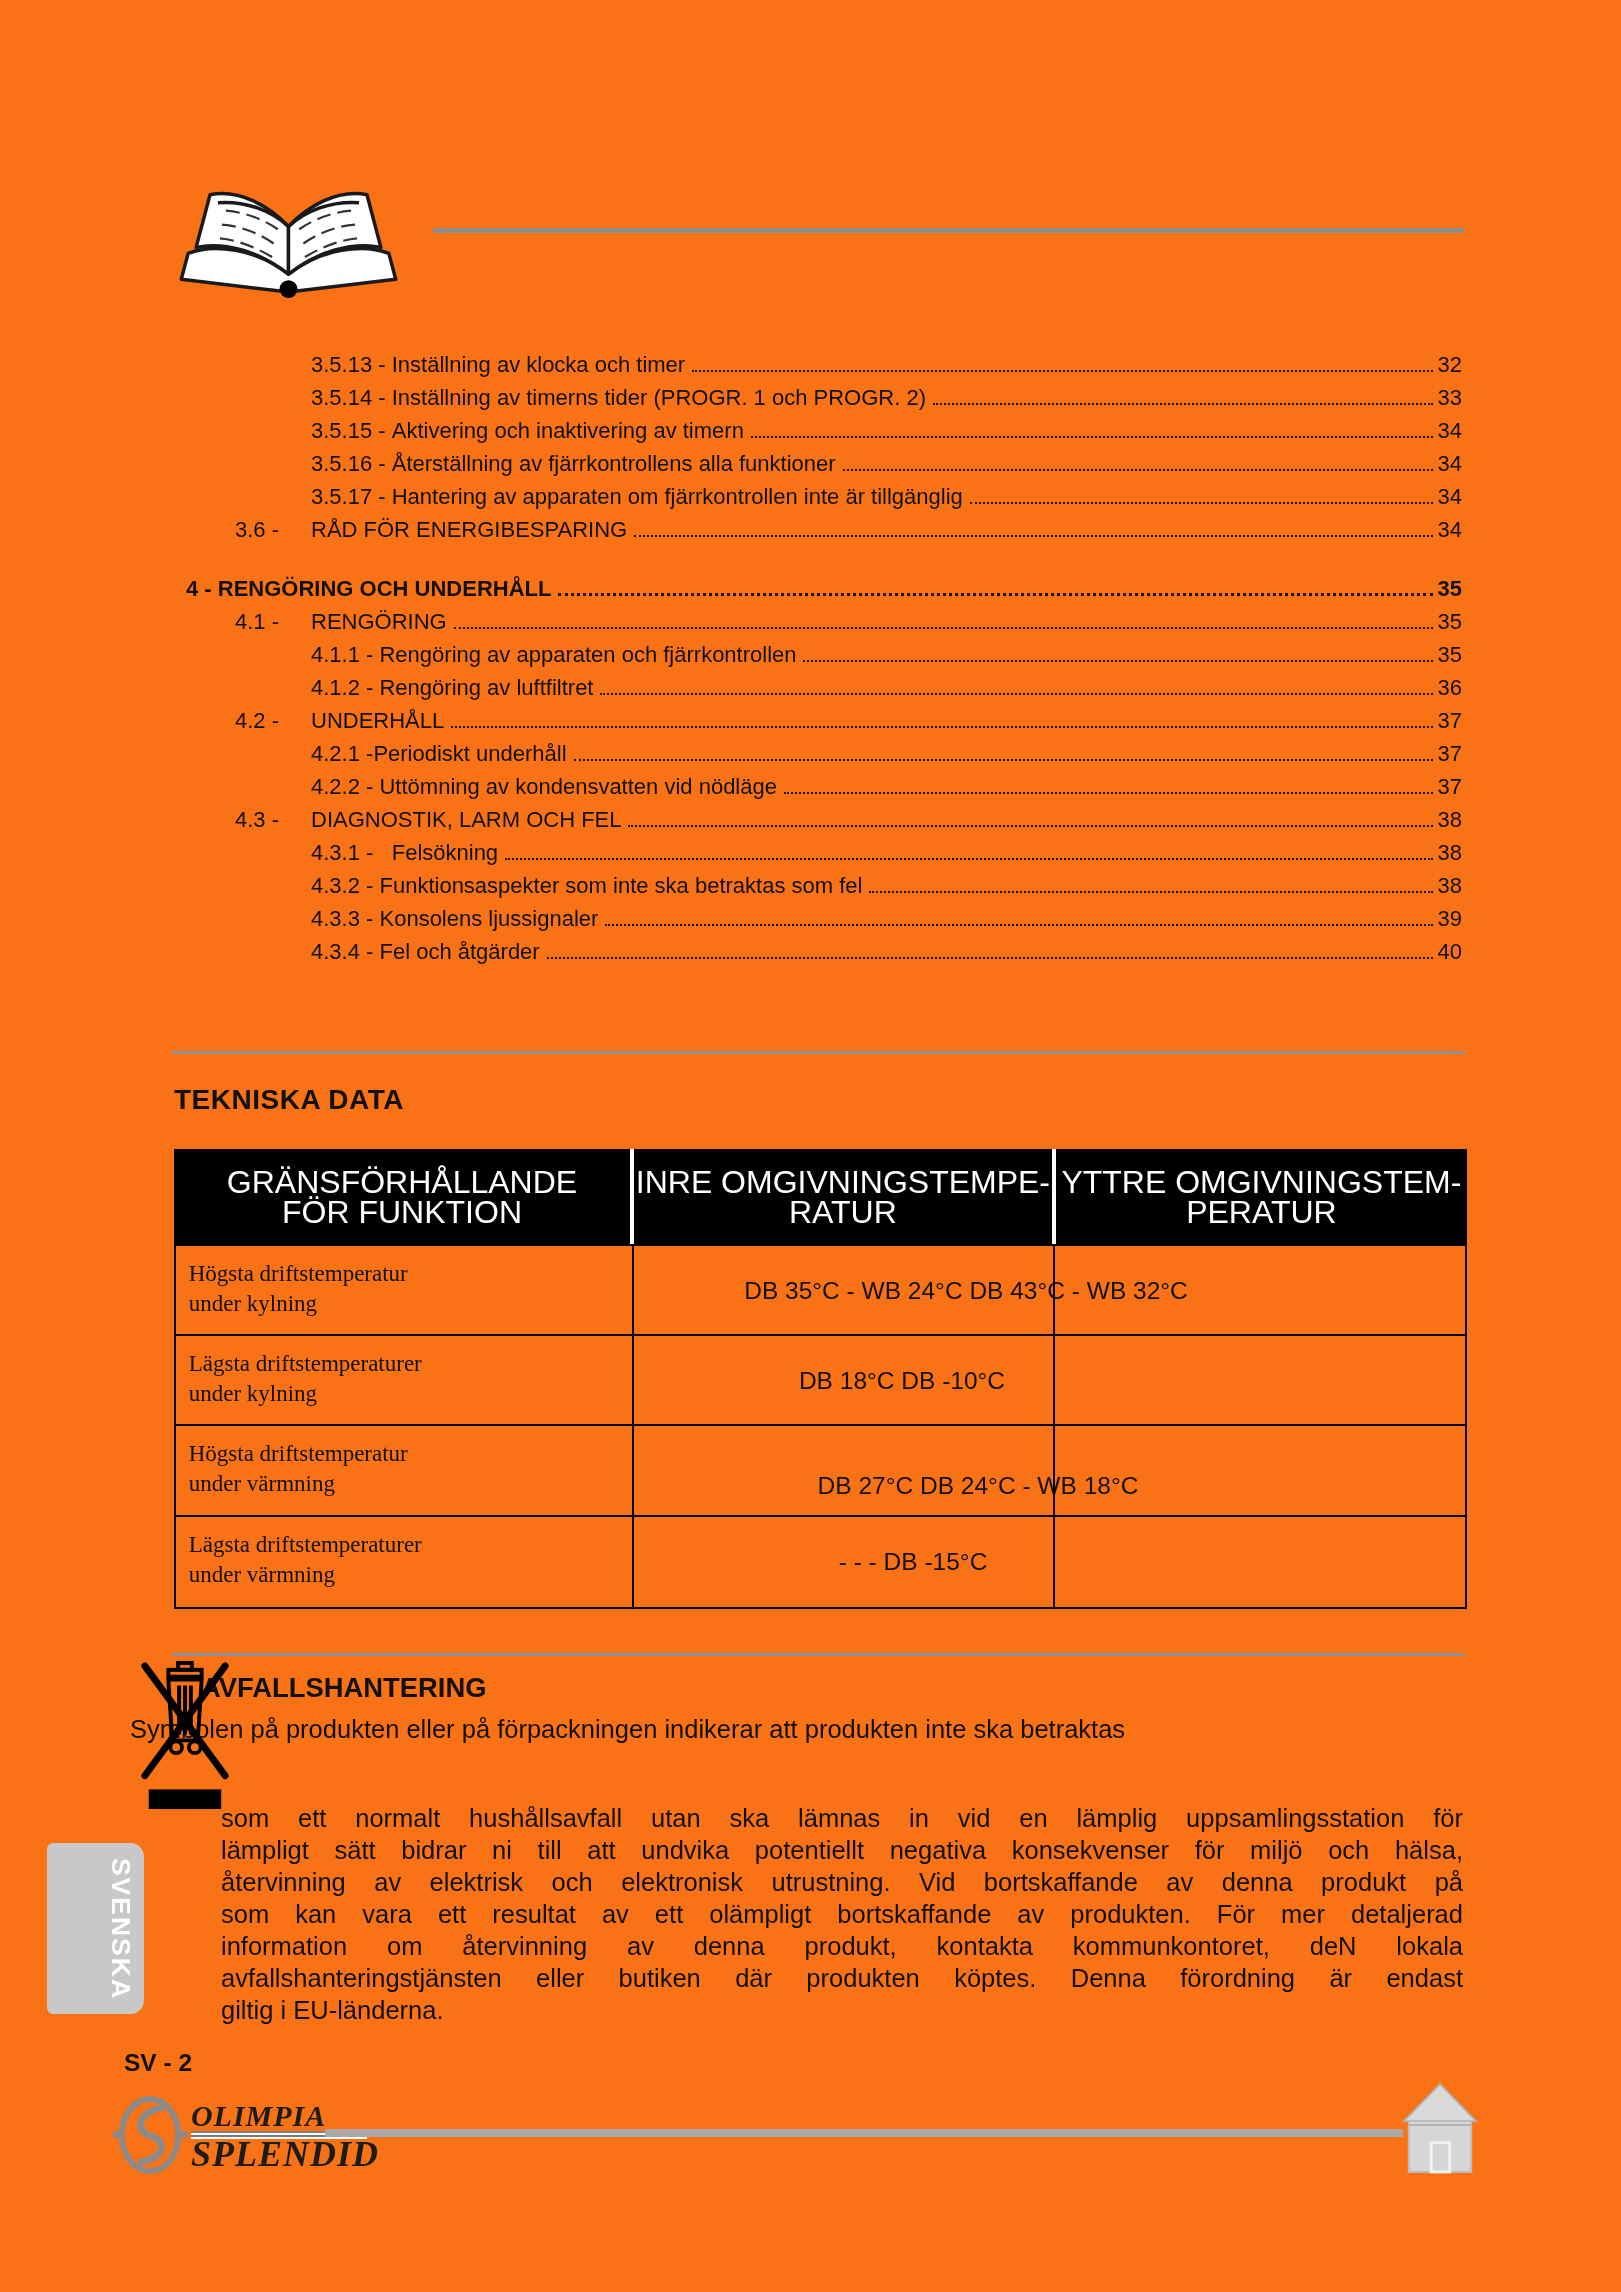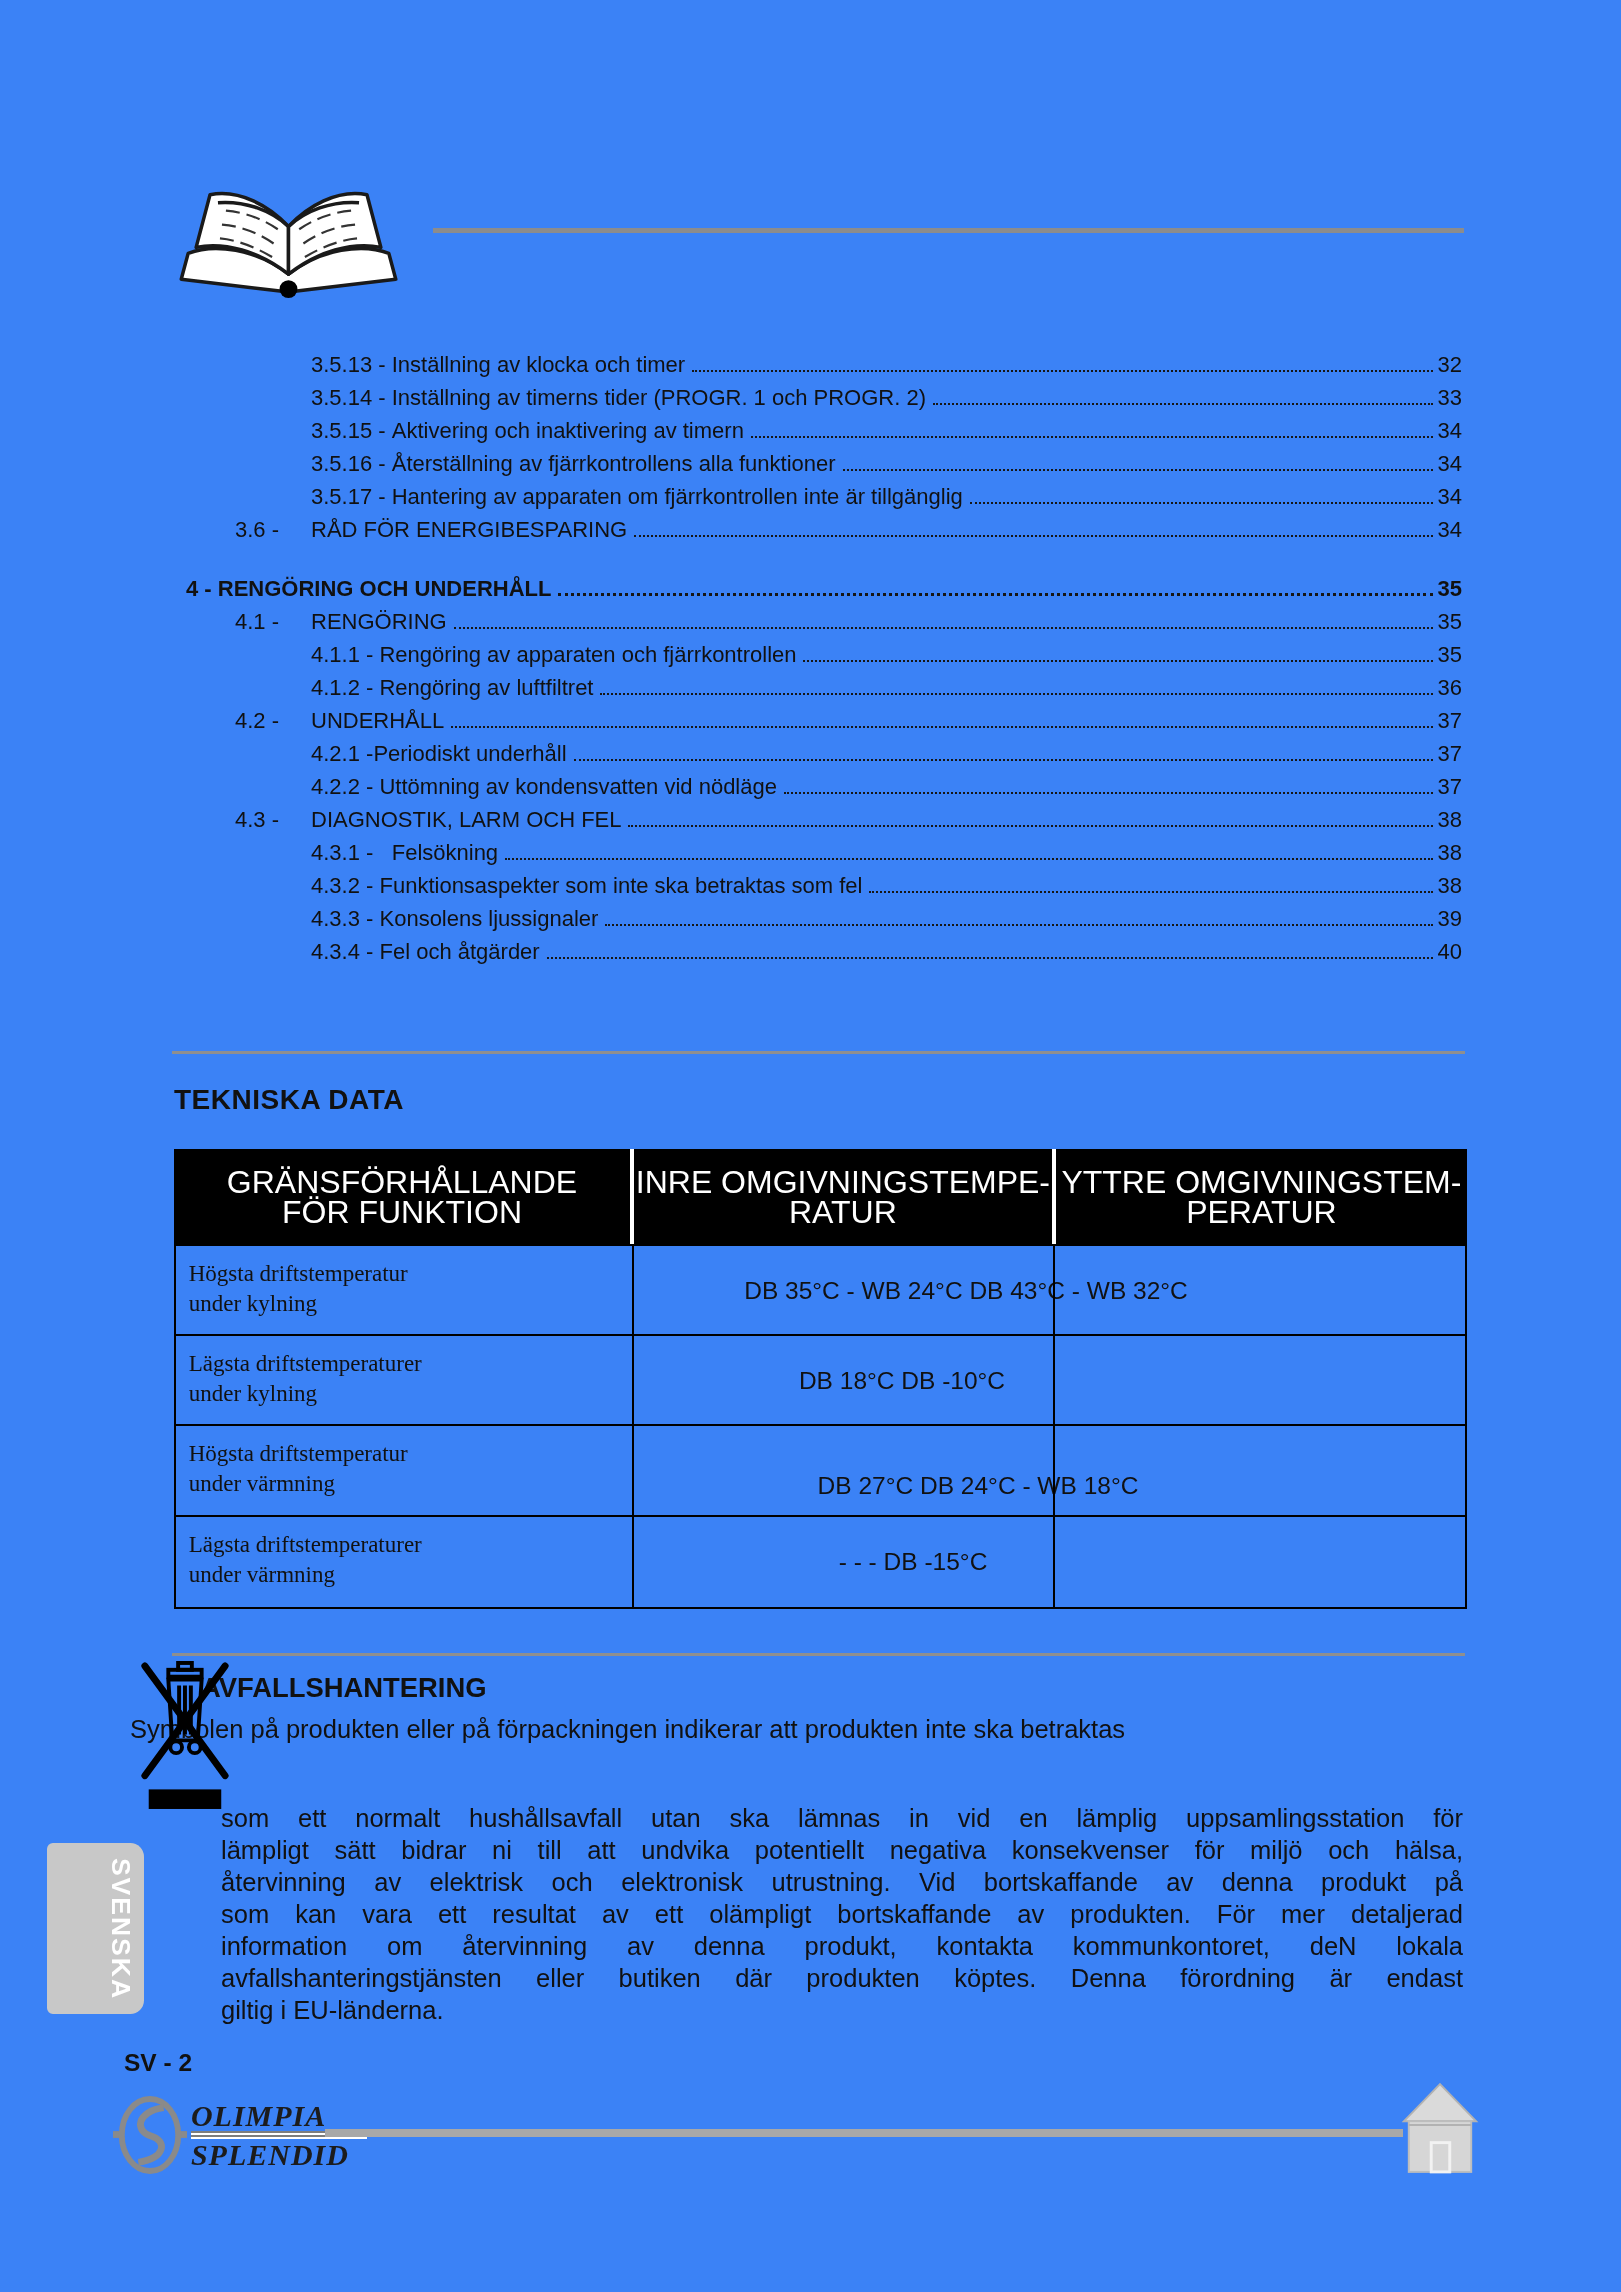--- a/index.html
+++ b/index.html
@@ -1,16 +1,16 @@
 <!DOCTYPE html>
 <html><head>
 <meta charset="utf-8">
 <style>
   html,body{margin:0;padding:0;background:#fff;}
-  .page{position:relative;width:1621px;height:2293px;background:#3b82f6;overflow:hidden;
+  .page{position:relative;width:1621px;height:2293px;background:#f97316;overflow:hidden;
         font-family:"Liberation Sans", sans-serif;color:#111;}
 
   
   .book-icon{position:absolute;left:174px;top:157px;width:229px;height:149px;}
   .top-rule{position:absolute;left:433px;top:228px;width:1031px;height:4.9px;background:#8c8c8c;}
 
   
   .toc{position:absolute;left:186px;top:345px;width:1276px;font-size:22px;}
   .toc-row{display:flex;align-items:flex-end;height:33px;}
   .toc-row .num{white-space:pre;}
@@ -65,21 +65,21 @@
             writing-mode:vertical-rl;color:#fff;font-weight:bold;font-size:26.5px;letter-spacing:2px;}
 
   
   .sv-page{position:absolute;left:124px;top:2049px;font-size:24.5px;font-weight:bold;}
   .logo{position:absolute;left:113px;top:2094px;display:flex;align-items:center;font-style:italic;}
   .logo-emblem{width:74px;height:82px;}
   .logo-text{margin-left:3.9px;font-family:"Liberation Serif", serif;font-weight:bold;color:#1c1c1c;}
   .logo-text .l1{font-size:30px;letter-spacing:1px;line-height:29px;}
   .logo-stripes{width:176px;height:8.8px;margin:1px 0;
       background:repeating-linear-gradient(to bottom,#7d7d7d 0 2px,#fff 2px 3.9px);}
-  .logo-text .l2{font-size:30px;letter-spacing:1px;line-height:29px;}
+  .logo-text .l2{font-size:36px;letter-spacing:1px;line-height:29px;}
   .footer-rule{position:absolute;left:325px;top:2129px;width:1078px;height:7.8px;background:#a8a8a8;}
   .house-icon{position:absolute;left:1400px;top:2082px;width:80px;height:92px;}
 </style>
 </head>
 <body>
 
 <div class="page">
 
   <svg class="book-icon" viewBox="0 0 230 150">
     <g fill="#ffffff" stroke="#1a1a1a" stroke-width="3.5" stroke-linejoin="round">

